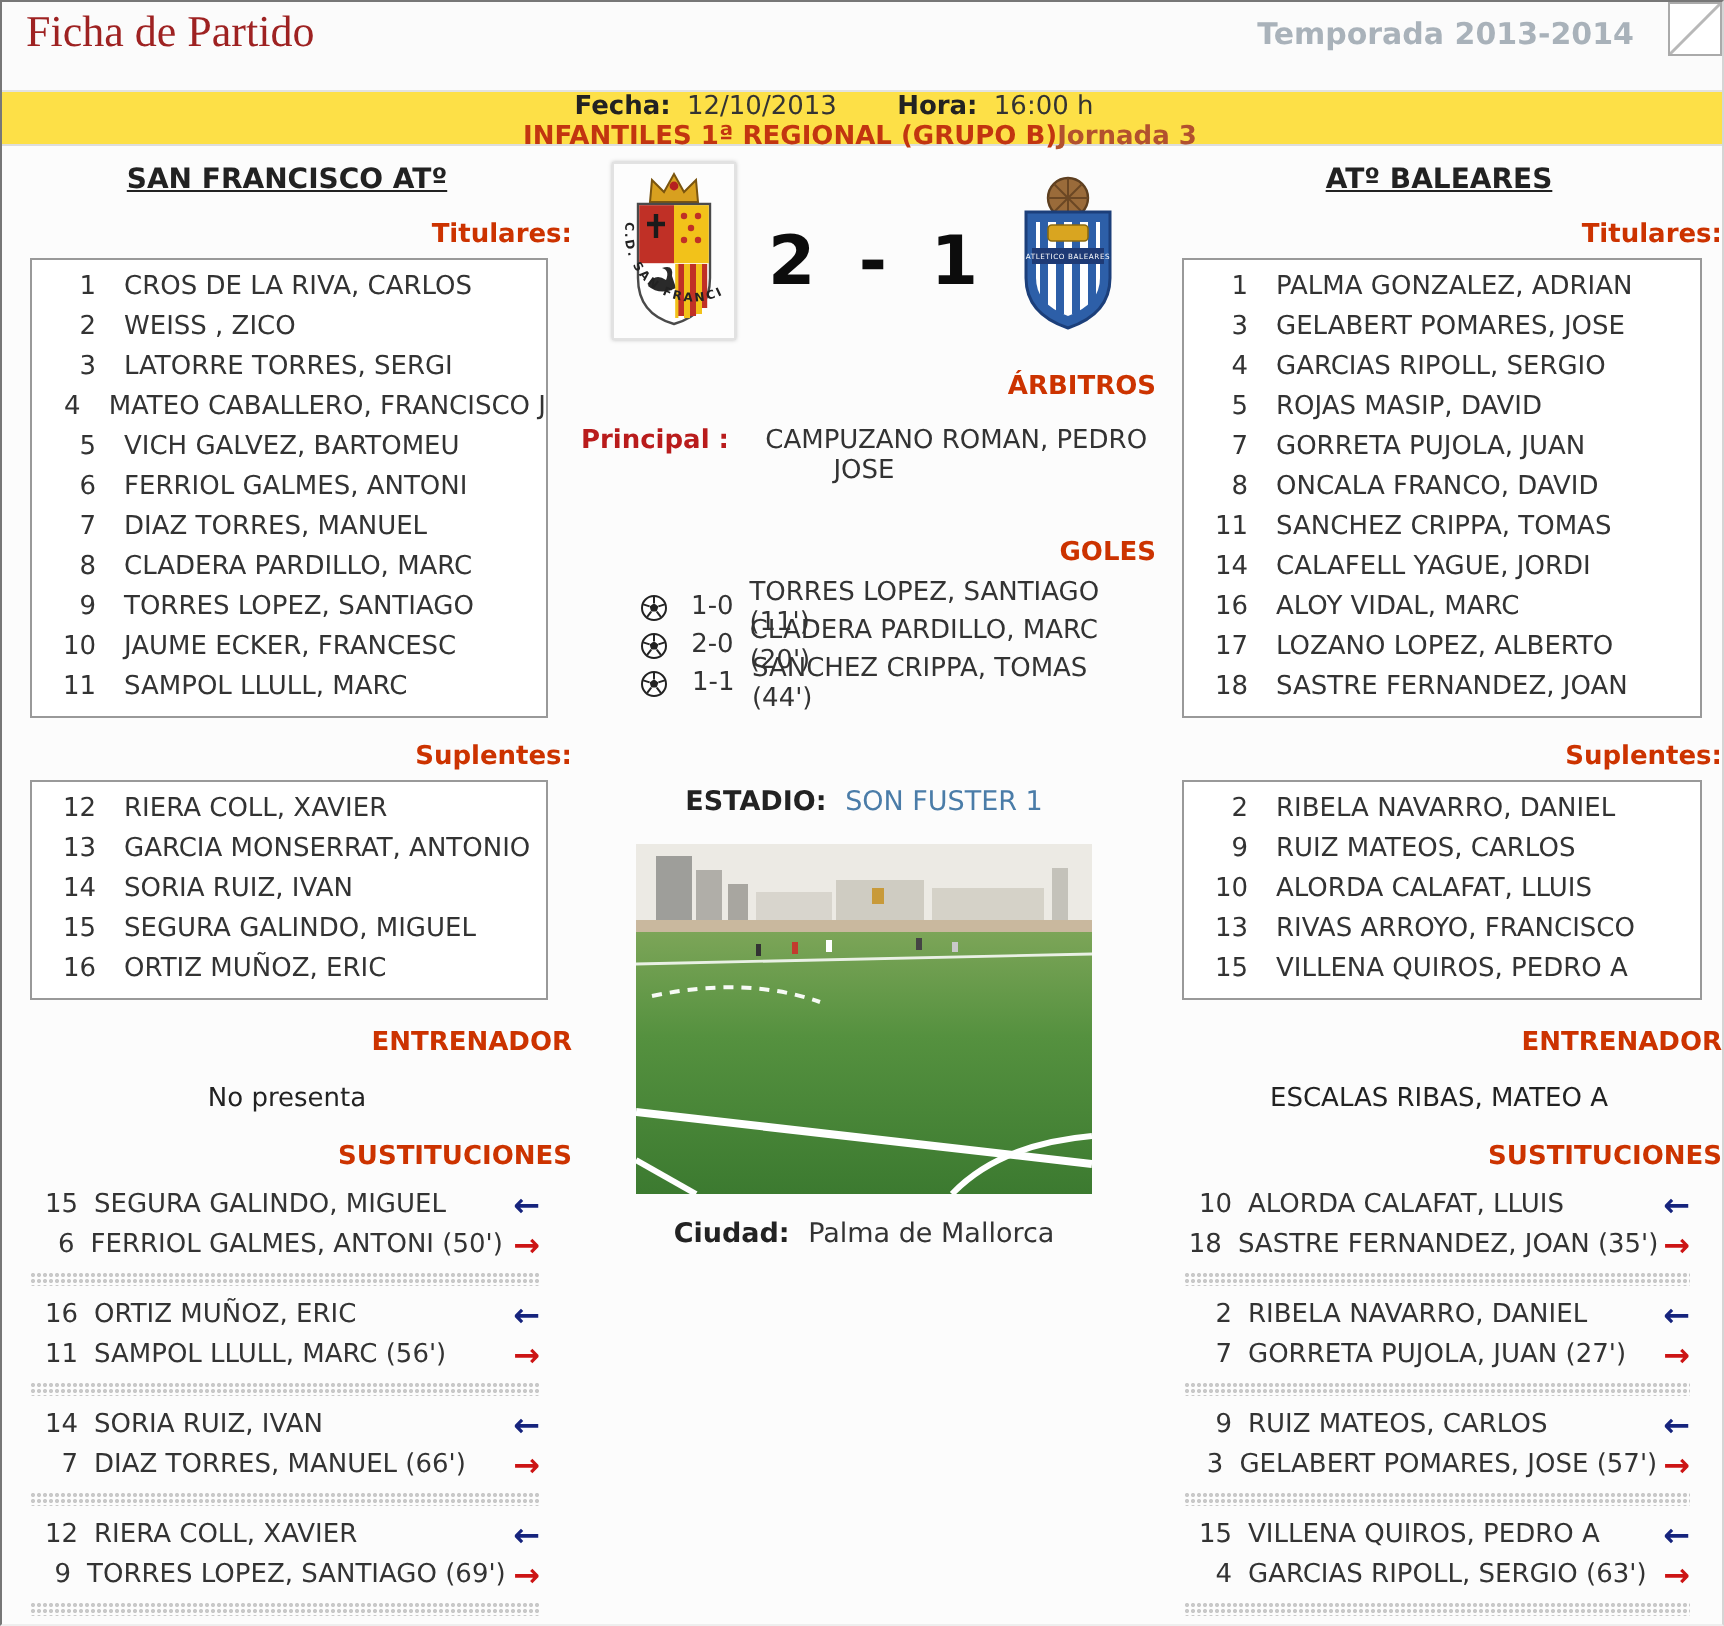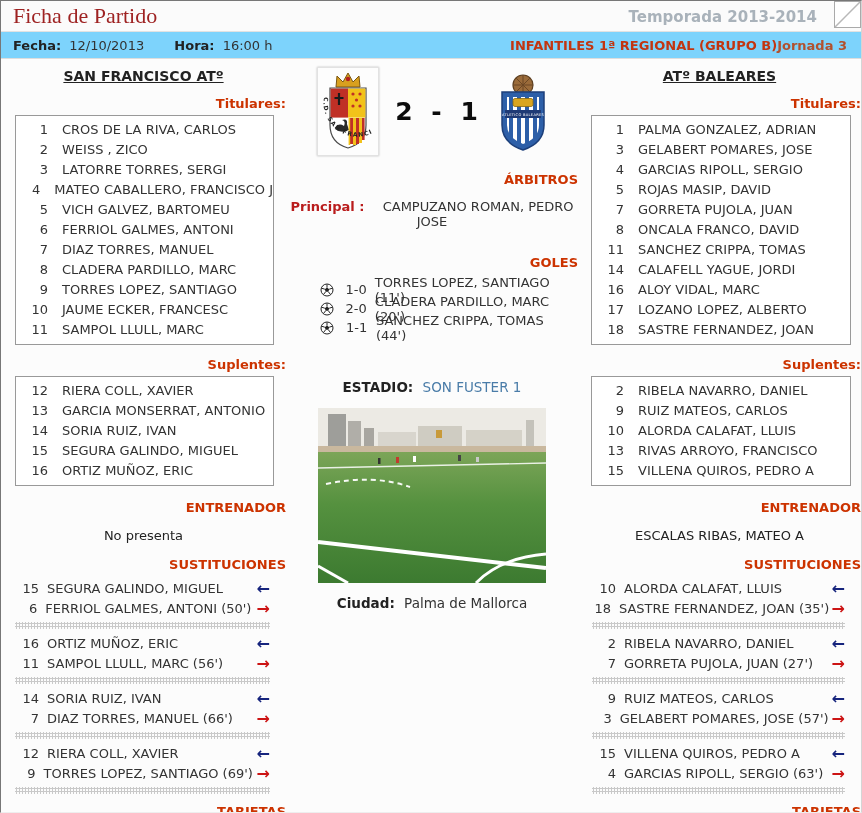--- a/index.html
+++ b/index.html
@@ -4,25 +4,25 @@
 <style>
   * { box-sizing: border-box; }
   body { margin:0; background:#ffffff; font-family:"DejaVu Sans", sans-serif; }
   .page {
     position:relative; width:862px; height:813px; background:#fcfcfc;
     border-top:1px solid #777; border-left:1px solid #777;
     border-right:1px solid #d5d5d5; border-bottom:1px solid #eee;
     color:#333; overflow:hidden;
   }
   
-  .topbar { position:relative; height:31px; border-bottom:1px solid #e2e2e2; background:#fbfbfb; }
+  .topbar { position:relative; height:45px; border-bottom:1px solid #e2e2e2; background:#fbfbfb; }
   .title { position:absolute; left:12px; top:2px; font-family:"Liberation Serif", serif; font-size:22px; color:#9e2222; }
   .season { position:absolute; right:44px; top:7px; font-size:15px; font-weight:bold; color:#a9b2ba; }
   .corner { position:absolute; right:0; top:0; width:27px; height:27px; background:#ffffff; border:1px solid #aaa; cursor:pointer; }
-  .infobar { height:27px; border-bottom:1px solid #ddd; display:flex; justify-content:space-between; align-items:center; padding:0 14px 0 12px; font-size:13px; background:#7dd3fc; }
+  .infobar { height:27px; border-bottom:1px solid #ddd; display:flex; justify-content:space-between; align-items:center; padding:0 14px 0 12px; font-size:13px; background:#fde047;flex-direction:column; }
   .ib-left span.lbl { font-weight:bold; color:#222; }
   .ib-left span.val { color:#333; margin-right:26px; margin-left:4px; }
   .ib-right { display:flex; }
   .competition { font-weight:bold; color:#c23510; }
   .jornada { font-weight:bold; color:#b2512e; }
   
   .columns { display:flex; align-items:flex-start; }
   .col-left { width:285px; }
   .col-center { flex:1; }
   .col-right { width:283px; }
@@ -39,21 +39,21 @@
   .subrow { display:flex; height:20px; line-height:20px; font-size:13px; }
   .snum { width:24px; text-align:right; }
   .sname { margin-left:8px; flex:1; white-space:nowrap; }
   .arrow { width:20px; text-align:right; font-weight:bold; font-size:16px; line-height:19px; }
   .arrow.in { color:#16247d; }
   .arrow.out { color:#cc1414; }
   .dotsep { height:7px; margin:3px 0 5px; background-image:radial-gradient(#c9c9c9 1px, rgba(0,0,0,0) 1.1px); background-size:3px 3px; }
   
   .crestrow { display:flex; justify-content:center; align-items:flex-start; margin-top:8px; gap:16px; }
   .crest-card { background:#fdfdfd; box-shadow:0 0 2px rgba(0,0,0,0.25); }
-  .score { font-size:25px; font-weight:bold; color:#0c0c0c; letter-spacing:5px; margin-top:30px; white-space:nowrap; }
+  .score { font-size:34px; font-weight:bold; color:#0c0c0c; letter-spacing:5px; margin-top:30px; white-space:nowrap; }
   .refrow { text-align:center; margin-top:12px; font-size:13px; }
   .reflabel { font-weight:bold; color:#b91c1c; margin-right:14px;text-align:right; }
   .goalrows { margin:10px 0 0 34px; }
   .goalrow { display:flex; align-items:center; height:19px; font-size:13px; }
   .ballwrap { width:16px; height:14px; margin-right:10px; }
   .gscore { width:30px; }
   .centerline { text-align:center; margin-top:42px; font-size:13.5px; color:#222; }
   .blabel { font-weight:bold; color:#222; margin-right:5px; }
   .estvalue { color:#4a7ca8; }
   .photo { display:block; margin:13px auto 0; }

